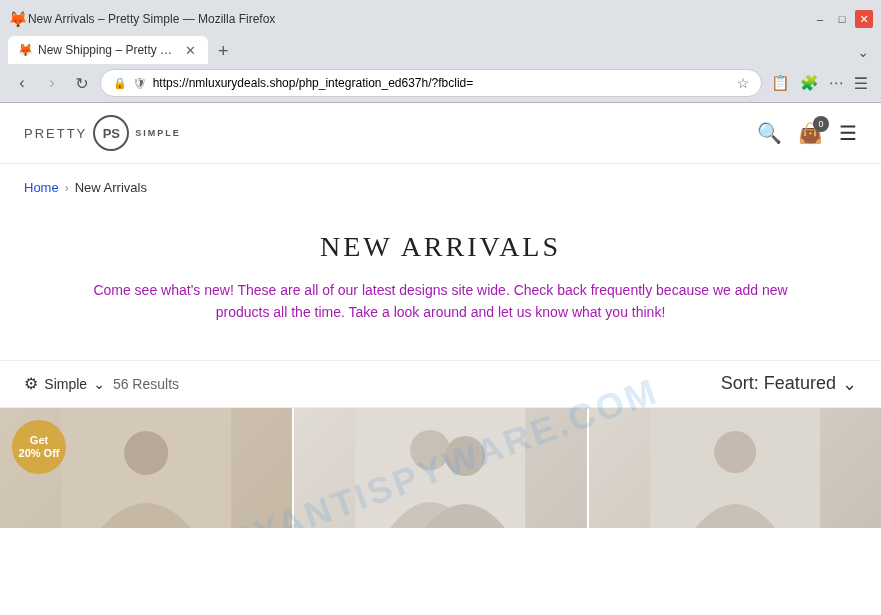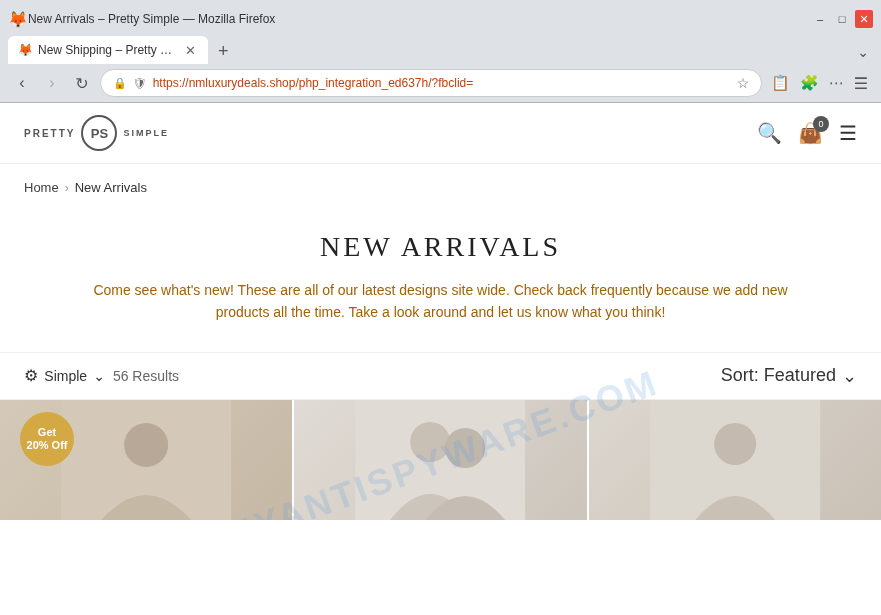--- a/index.html
+++ b/index.html
@@ -24,21 +24,21 @@
     .new-tab-btn { background: none; border: none; font-size: 18px; color: #555; cursor: pointer; padding: 2px 6px; }
     .tab-bar-spacer { flex: 1; }
     .tab-chevron { background: none; border: none; font-size: 14px; color: #555; cursor: pointer; padding: 4px; }
 
     
     .address-bar { display: flex; align-items: center; padding: 5px 10px; background: #dee1e6; gap: 6px; height: 38px; }
     .nav-btn { background: none; border: none; cursor: pointer; font-size: 16px; color: #555; padding: 2px 4px; width: 24px; height: 24px; display: flex; align-items: center; justify-content: center; }
     .nav-btn:disabled { color: #aaa; cursor: default; }
     .address-input-wrap { flex: 1; display: flex; align-items: center; background: #fff; border-radius: 20px; padding: 4px 12px; gap: 6px; height: 28px; border: 1px solid #ccc; }
     .security-icon { font-size: 11px; color: #666; }
-    .address-text { flex: 1; font-size: 12px; color: #c2410c; overflow: hidden; text-overflow: ellipsis; white-space: nowrap; }
+    .address-text { flex: 1; font-size: 12px; color: #000000; overflow: hidden; text-overflow: ellipsis; white-space: nowrap; }
     .star-btn { background: none; border: none; cursor: pointer; color: #666; font-size: 14px; }
     .toolbar-icons { display: flex; gap: 4px; align-items: center; }
     .toolbar-icon-btn { background: none; border: none; cursor: pointer; font-size: 15px; color: #555; padding: 3px; }
     .hamburger-btn { background: none; border: none; cursor: pointer; font-size: 16px; color: #555; padding: 3px; }
 
     
     .page { background: #fff; overflow: hidden; }
 
     
     .announcement-bar { background: #222; color: #fff; text-align: center; padding: 8px; font-size: 13px; }
@@ -46,42 +46,42 @@
     
     .site-header { display: flex; align-items: center; justify-content: space-between; padding: 12px 24px; border-bottom: 1px solid #eee; }
     .site-logo { height: 36px; display: flex; align-items: center; }
     .logo-circle { width: 36px; height: 36px; border-radius: 50%; border: 2px solid #555; display: flex; align-items: center; justify-content: center; font-size: 13px; font-weight: bold; color: #555; margin: 0 4px; }
     .header-icons { display: flex; align-items: center; gap: 16px; }
     .header-icon-btn { background: none; border: none; cursor: pointer; font-size: 20px; color: #333; position: relative; }
     .cart-badge { position: absolute; top: -5px; right: -6px; background: #555; color: #fff; border-radius: 50%; width: 16px; height: 16px; font-size: 9px; display: flex; align-items: center; justify-content: center; }
 
     
     .breadcrumb { display: flex; align-items: center; padding: 16px 24px; font-size: 13px; color: #666; gap: 6px; }
-    .breadcrumb-link { color: #404040; text-decoration: none; cursor: pointer; }
+    .breadcrumb-link { color: #1d4ed8; text-decoration: none; cursor: pointer; }
     .breadcrumb-sep { color: #999; font-size: 12px; }
     .breadcrumb-current { color: #333; }
 
     
     .page-hero { text-align: center; padding: 20px 24px 24px; }
     .page-hero-title { font-size: 28px; letter-spacing: 3px; color: #222; font-weight: 400; margin-bottom: 16px; font-family: Georgia, serif; }
-    .page-hero-desc { font-size: 14px; color: #a16207; line-height: 1.6; max-width: 700px; margin: 4px auto; }
+    .page-hero-desc { font-size: 14px; color: #a21caf; line-height: 1.6; max-width: 700px; margin: 12px auto; }
 
     
     .filter-bar { display: flex; align-items: center; justify-content: space-between; padding: 12px 24px; border-top: 1px solid #eee; border-bottom: 1px solid #eee; }
     .filter-left { display: flex; align-items: center; gap: 8px; }
     .filter-btn { background: none; border: none; cursor: pointer; display: flex; align-items: center; gap: 6px; font-size: 14px; color: #333; }
     .filter-icon { font-size: 16px; }
     .results-count { font-size: 14px; color: #666; }
     .sort-btn { background: none; border: none; cursor: pointer; display: flex; align-items: center; gap: 6px; font-size: 18px; color: #333; }
 
     
     .products-grid { display: grid; grid-template-columns: repeat(3, 1fr); gap: 2px; padding: 0; }
     .product-card { position: relative; background: #f5f4f2; overflow: hidden; height: 120px; }
     .product-img-placeholder { width: 100%; height: 100%; background: #e8e4de; display: flex; align-items: center; justify-content: center; }
-    .product-badge { position: absolute; top: 12px; left: 12px; background: #d4a843; color: #fff; border-radius: 50%; width: 54px; height: 54px; display: flex; align-items: center; justify-content: center; font-size: 11px; font-weight: bold; text-align: center; line-height: 1.2; margin-left: 8px; }
+    .product-badge { position: absolute; top: 12px; left: 12px; background: #d4a843; color: #fff; border-radius: 50%; width: 54px; height: 54px; display: flex; align-items: center; justify-content: center; font-size: 11px; font-weight: bold; text-align: center; line-height: 1.2; }
 
     
     .watermark { position: absolute; top: 50%; left: 50%; transform: translate(-50%, -50%) rotate(-20deg); font-size: 52px; font-weight: bold; color: rgba(100, 160, 220, 0.25); white-space: nowrap; pointer-events: none; z-index: 100; letter-spacing: 4px; }
 
     
     .logo-wrap { display: flex; align-items: center; gap: 2px; }
   </style>
 </head>
 <body>
 
@@ -128,21 +128,21 @@
     </div>
   </div>
 </div>
 
 <div class="page">
 
 
   <div class="site-header">
     <div class="site-logo">
       <div class="logo-wrap">
-        <span style="font-size:10px;letter-spacing:2px;color:#555;font-weight:bold;">PRETTY</span>
+        <span style="font-size:13px;letter-spacing:2px;color:#555;font-weight:normal;">PRETTY</span>
         <div class="logo-circle">PS</div>
         <span style="font-size:9px;letter-spacing:2px;color:#555;font-weight:bold;">SIMPLE</span>
       </div>
     </div>
     <div class="header-icons">
       <button class="header-icon-btn">
         <span>🔍</span>
       </button>
       <button class="header-icon-btn" style="position:relative;">
         <span>👜</span>

